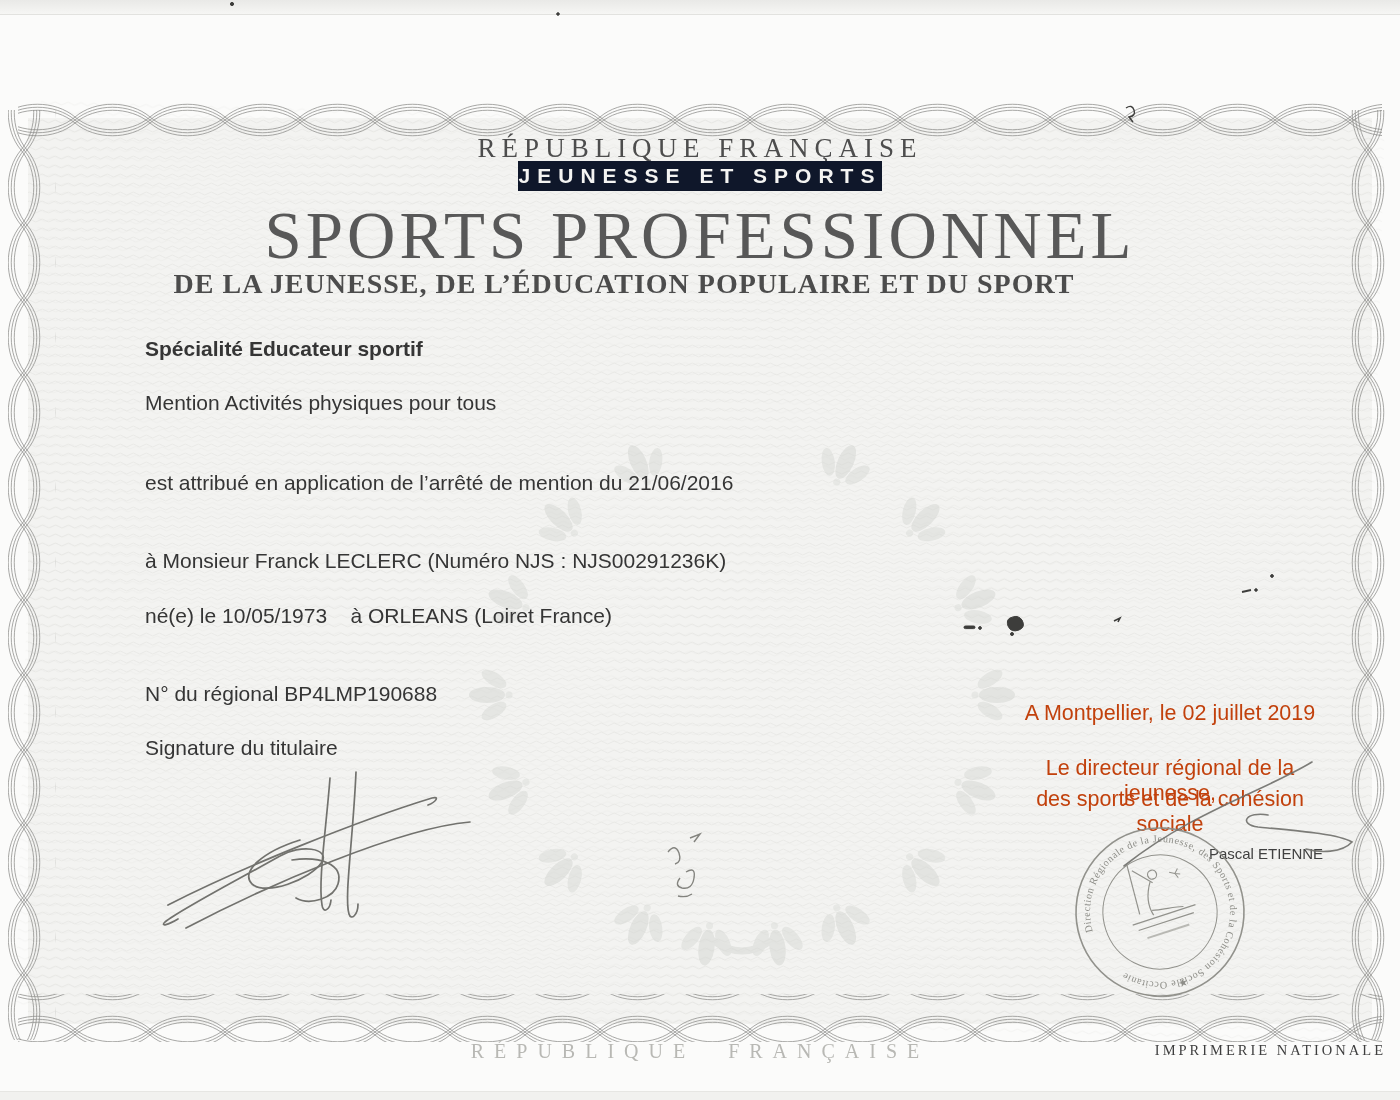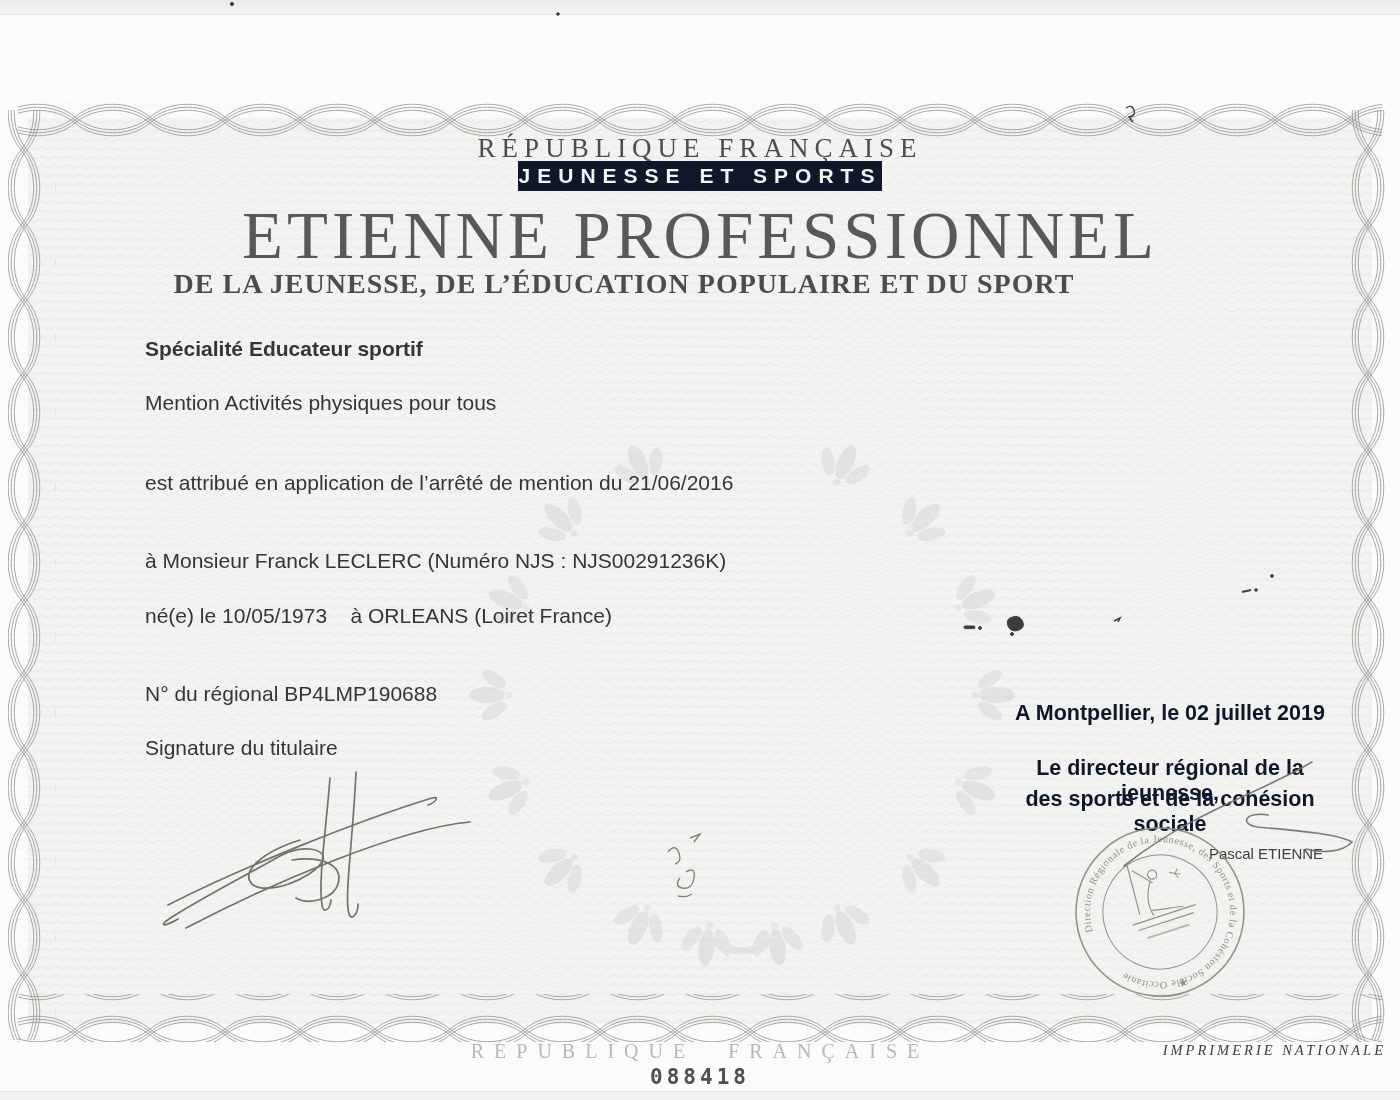--- a/index.html
+++ b/index.html
@@ -16,31 +16,31 @@
           display:flex;align-items:center;justify-content:center;
           font-size:21px;font-weight:bold;letter-spacing:7px;color:#f4f4f2;}
   .title{left:0;top:197px;width:1400px;text-align:center;
          font-family:"Liberation Serif",serif;font-size:67px;letter-spacing:4px;color:#585858;}
   .subtitle{left:0;top:268px;width:1248px;text-align:center;
             font-family:"Liberation Serif",serif;font-size:28px;font-weight:bold;letter-spacing:1px;color:#4c4c4c;}
 
   .bl{left:145px;font-size:21px;color:#353535;white-space:pre;}
   .bold{font-weight:bold;}
 
-  .rcol{left:1000px;width:340px;text-align:center;font-size:21.5px;color:#0f172a;font-weight:bold;}
+  .rcol{left:1000px;width:340px;text-align:center;font-size:21.5px;color:#c2410c;}
   .dname{left:1188px;top:845px;width:156px;text-align:center;font-size:15px;color:#404040;}
 
   .framework{left:400px;top:915px;width:680px;text-align:center;font-size:21.5px;color:#3a3a3a;}
 
   .ftr-rf{left:360px;top:1040px;width:680px;text-align:center;
           font-family:"Liberation Serif",serif;font-size:20px;letter-spacing:10px;word-spacing:18px;color:#b8b8b4;}
   .serial{left:560px;top:1065px;width:280px;text-align:center;
           font-family:"DejaVu Sans Mono",monospace;font-size:21px;font-weight:bold;letter-spacing:4px;color:#4f4f4f;}
   .imprimerie{left:1130px;top:1042px;width:256px;text-align:right;
-          font-family:"Liberation Serif",serif;font-style:italic;font-size:14.5px;letter-spacing:3px;color:#3e3e3e;}
+          font-family:"Liberation Serif",serif;font-size:14.5px;letter-spacing:3px;color:#3e3e3e;}
 </style>
 </head>
 <body>
 
 <div class="page">
 
   <div class="abs scan-top"></div>
   <div class="abs scan-bottom"></div>
 
   <svg class="layer" width="1400" height="1100">
@@ -106,39 +106,38 @@
       <use href="#lc" transform="rotate(-134 742 695)"></use>
       <use href="#lc" transform="rotate(-156 742 695)"></use>
       <use href="#lc" transform="rotate(-172 742 695)"></use>
       <path d="M712,940 q30,22 60,0" fill="none" stroke="#d2d4d0" stroke-width="7"></path>
     </g>
   </svg>
 
   <div class="abs hdr-rf">RÉPUBLIQUE FRANÇAISE</div>
   <div class="abs banner">JEUNESSE ET SPORTS</div>
 
-  <div class="abs title">ETIENNE PROFESSIONNEL</div>
+  <div class="abs title">SPORTS PROFESSIONNEL</div>
   <div class="abs subtitle">DE LA JEUNESSE, DE L’ÉDUCATION POPULAIRE ET DU SPORT</div>
 
   <div class="abs bl bold" style="top:337px;">Spécialité Educateur sportif</div>
   <div class="abs bl" style="top:391px;">Mention Activités physiques pour tous</div>
   <div class="abs bl" style="top:471px;">est attribué en application de l’arrêté de mention du 21/06/2016</div>
   <div class="abs bl" style="top:549px;">à Monsieur Franck LECLERC (Numéro NJS : NJS00291236K)</div>
   <div class="abs bl" style="top:604px;">né(e) le 10/05/1973    à ORLEANS (Loiret France)</div>
   <div class="abs bl" style="top:682px;">N° du régional BP4LMP190688</div>
   <div class="abs bl" style="top:736px;">Signature du titulaire</div>
 
   <div class="abs rcol" style="top:701px;">A Montpellier, le 02 juillet 2019</div>
   <div class="abs rcol" style="top:756px;">Le directeur régional de la jeunesse,</div>
   <div class="abs rcol" style="top:787px;">des sports et de la cohésion sociale</div>
   <div class="abs dname">Pascal ETIENNE</div>
 
 
   <div class="abs ftr-rf">RÉPUBLIQUE FRANÇAISE</div>
-  <div class="abs serial">088418</div>
   <div class="abs imprimerie">IMPRIMERIE NATIONALE</div>
 
   <svg class="layer" width="1400" height="1100">
 
     <g transform="rotate(-18 1160 912)" stroke="#8a8a84" fill="none" opacity="0.92">
       <circle cx="1160" cy="912" r="84" stroke-width="1.6"></circle>
       <circle cx="1160" cy="912" r="57" stroke-width="1"></circle>
       <path id="rim" d="M1160,912 m-70,0 a70,70 0 1 1 140,0 a70,70 0 1 1 -140,0" stroke="none"></path>
       <text font-family="Liberation Serif, serif" font-size="10.2" letter-spacing="0.6" fill="#85857f" stroke="none">
         <textPath href="#rim" startOffset="2">Direction Régionale de la Jeunesse, des Sports et de la Cohésion Sociale Occitanie</textPath>

